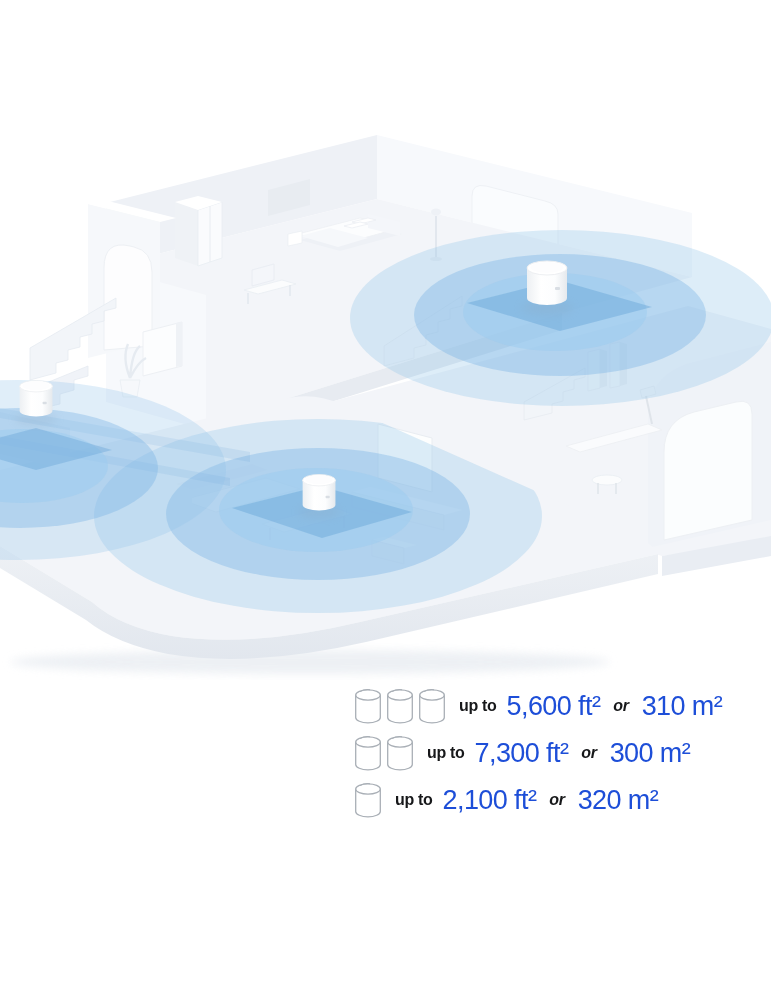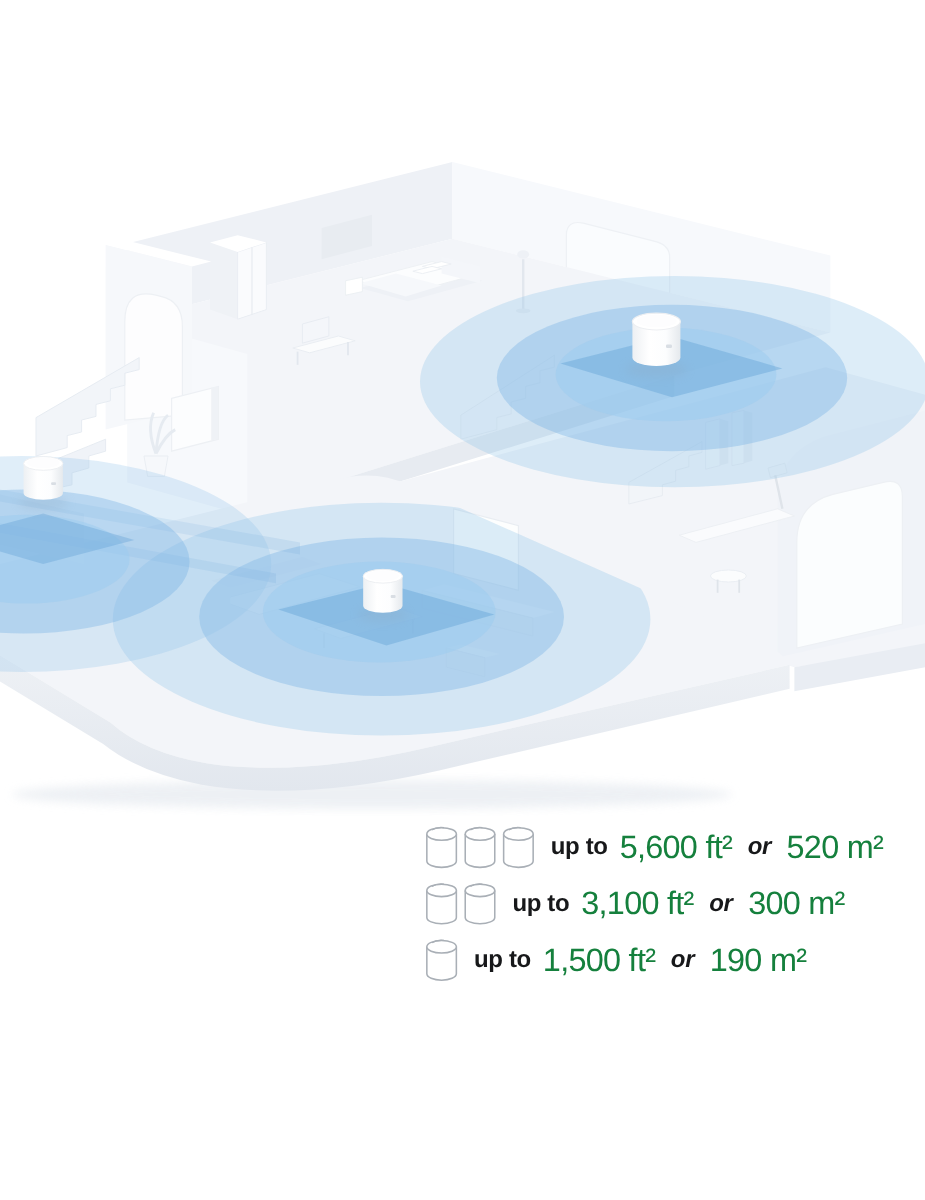--- a/index.html
+++ b/index.html
@@ -6,22 +6,22 @@
   .canvas{
     position:relative;width:771px;height:1000px;overflow:hidden;background:#ffffff;
     font-family:"Liberation Sans", sans-serif;
   }
   .scene{position:absolute;left:0;top:0;}
   
   .legend{position:absolute;left:354px;top:687px;}
   .legend-row{display:flex;align-items:center;height:38px;margin-bottom:9px;white-space:nowrap;}
   .unit-icons{display:flex;gap:4px;margin-right:13px;align-items:flex-end;}
   .cyl-icon{width:28px;height:37px;display:block;}
-  .pfx{font-size:20px;font-weight:bold;color:#17181a;letter-spacing:-0.3px;}
-  .val{font-size:27px;font-weight:500;color:#15803d;letter-spacing:-0.6px;margin-left:10px;}
+  .pfx{font-size:16px;font-weight:bold;color:#17181a;letter-spacing:-0.3px;}
+  .val{font-size:27px;font-weight:500;color:#1d4ed8;letter-spacing:-0.6px;margin-left:10px;}
   .or{margin-left:13px;font-style:italic;}
   .val.metric{margin-left:13px;}
 </style>
 </head>
 <body>
 
 <div class="canvas">
 
   <svg class="scene" width="771" height="680" viewBox="0 0 771 680" aria-hidden="true">
     <defs>
@@ -224,44 +224,44 @@
         <svg class="cyl-icon" viewBox="0 0 28 37">
             <use href="#cylsym"></use>
           </svg>
         <svg class="cyl-icon" viewBox="0 0 28 37">
             <use href="#cylsym"></use>
           </svg>
       </div>
       <span class="pfx">up to</span>
       <span class="val">5,600 ft²</span>
       <span class="pfx or">or</span>
-      <span class="val metric">520 m²</span>
+      <span class="val metric">310 m²</span>
     </div>
 
     <div class="legend-row">
       <div class="unit-icons">
         <svg class="cyl-icon" viewBox="0 0 28 37">
             <use href="#cylsym"></use>
           </svg>
         <svg class="cyl-icon" viewBox="0 0 28 37">
             <use href="#cylsym"></use>
           </svg>
       </div>
       <span class="pfx">up to</span>
-      <span class="val">3,100 ft²</span>
+      <span class="val">7,300 ft²</span>
       <span class="pfx or">or</span>
       <span class="val metric">300 m²</span>
     </div>
 
     <div class="legend-row">
       <div class="unit-icons">
         <svg class="cyl-icon" viewBox="0 0 28 37">
             <use href="#cylsym"></use>
           </svg>
       </div>
       <span class="pfx">up to</span>
-      <span class="val">1,500 ft²</span>
+      <span class="val">2,100 ft²</span>
       <span class="pfx or">or</span>
-      <span class="val metric">190 m²</span>
+      <span class="val metric">320 m²</span>
     </div>
 
   </div>
 </div>
 
 </body></html>

